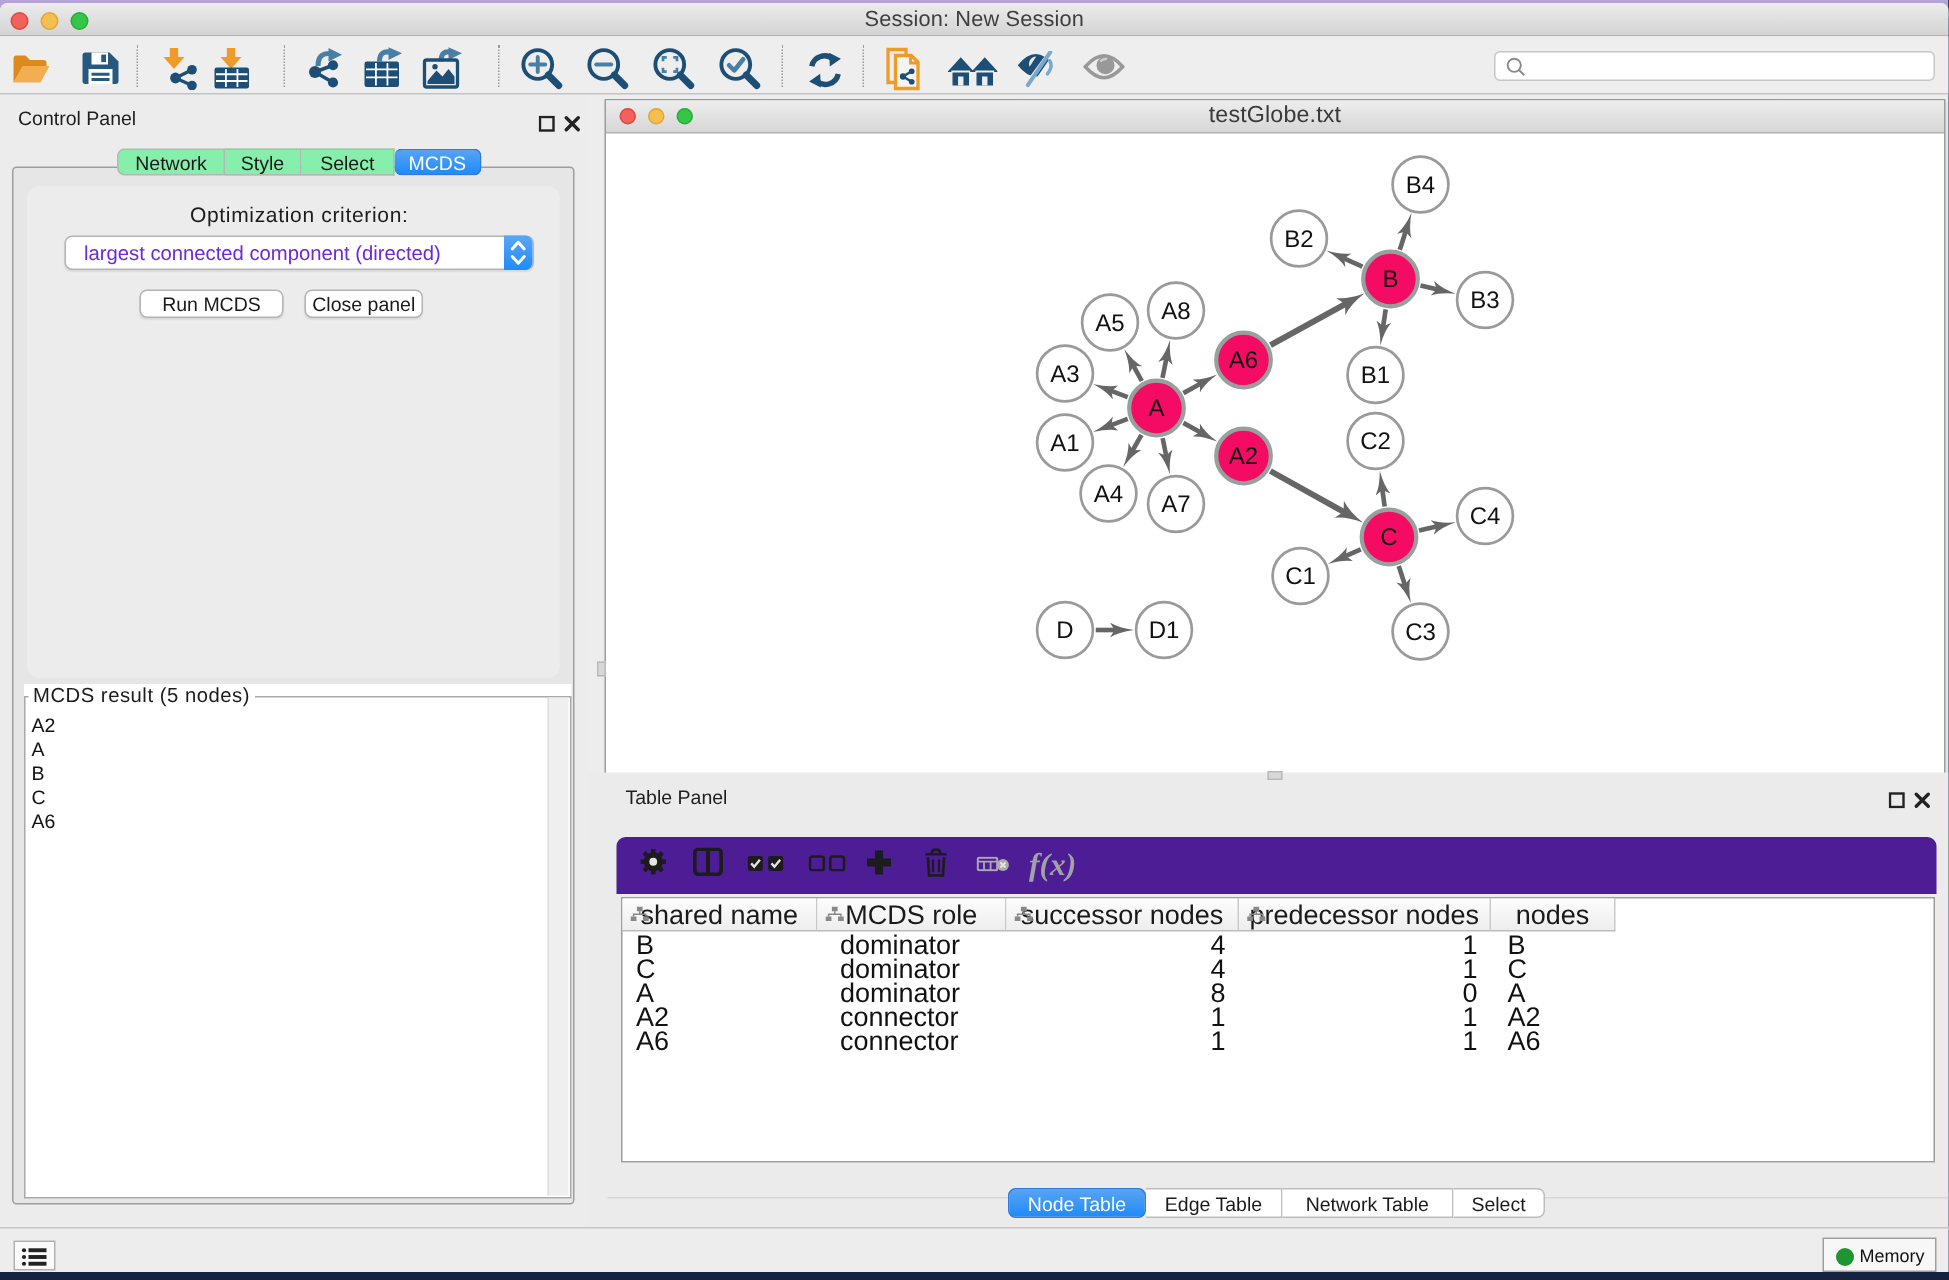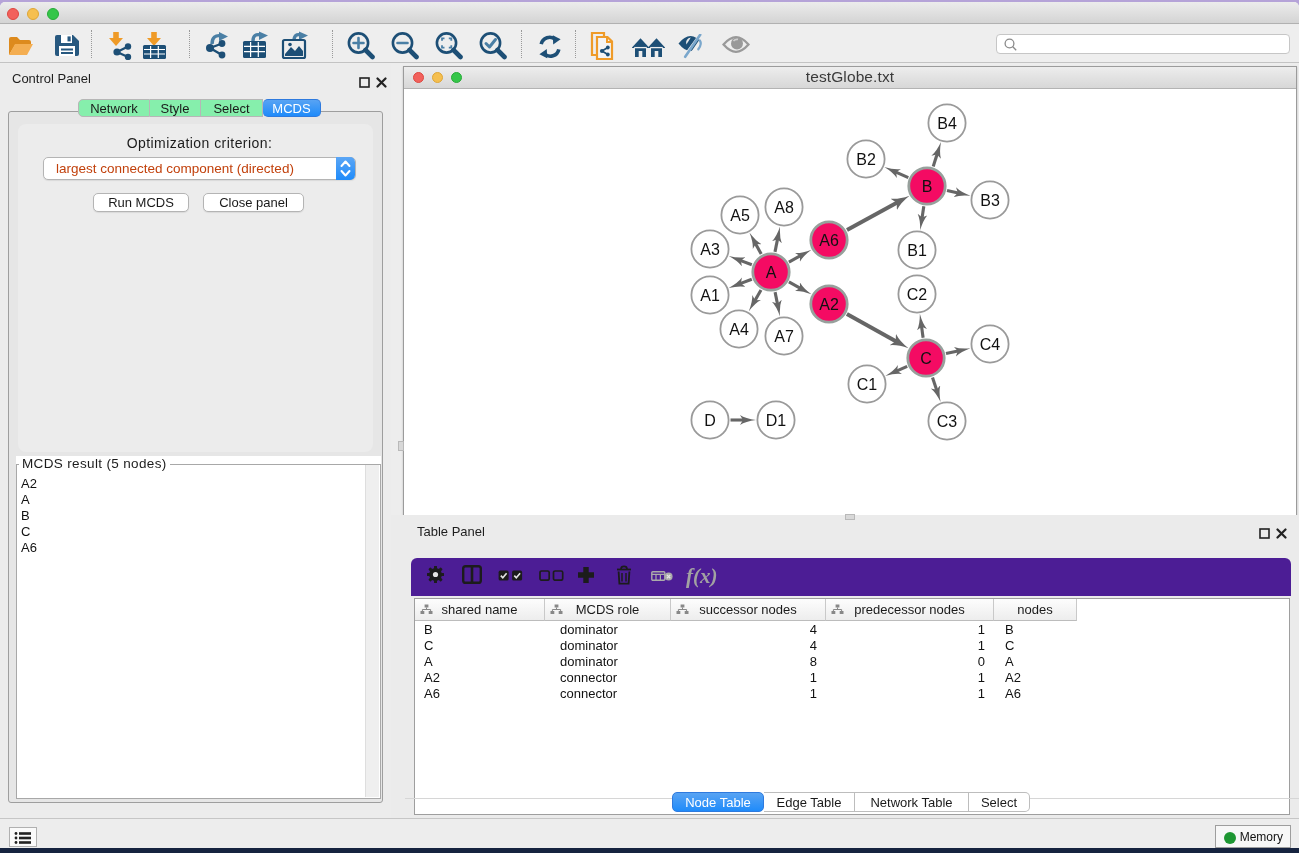--- a/index.html
+++ b/index.html
@@ -20,40 +20,40 @@
 #leftpanel { position:absolute; top:62px; left:0; width:391px; height:756px; background:#ececec; }
 #cp-title { position:absolute; left:12px; top:7px; font-size:13px; color:#1e1e1e; }
 .panbtn { position:absolute; top:13px; }
 #cp-tabs { position:absolute; left:78px; top:35px; height:18px; display:flex; font-size:13px; z-index:5; }
 #cp-tabs .tab { background:#86efac; border:1px solid #b6b6b6; border-left:none; color:#1a1a1a; text-align:center; line-height:17px; height:18px; }
 #cp-tabs .tab.first { border-left:1px solid #b6b6b6; border-radius:5px 0 0 5px; }
 #cp-tabs .tab.sel { background:linear-gradient(#58a3f3,#1f8bfa); color:#fff; border-color:#2e7ade; border-radius:5px; }
 #cp-outer { position:absolute; left:8px; top:47px; width:375px; height:692px; background:#e6e6e6; border:1px solid #9e9e9e; border-radius:3px;padding-left:36px; }
 #cp-inner { position:absolute; left:9px; top:12px; width:355px; height:328px; background:#ececec; border-radius:8px; }
 #opt-label { position:absolute; left:4px; width:100%; top:23px; text-align:center; font-size:14px; letter-spacing:0.45px; color:#1c1c1c; }
-#dropdown { position:absolute; left:34px; top:45px; width:313px; height:23px; background:#fff; border:1px solid #b4b4b4; border-radius:5px; font-size:13.5px; color:#c2410c; line-height:21px; padding-left:12px; box-shadow:0 1px 1px rgba(0,0,0,.08); }
+#dropdown { position:absolute; left:34px; top:45px; width:313px; height:23px; background:#fff; border:1px solid #b4b4b4; border-radius:5px; font-size:13.5px; color:#6d28d9; line-height:21px; padding-left:12px; box-shadow:0 1px 1px rgba(0,0,0,.08); }
 #dd-step { position:absolute; right:0px; top:-1px; width:19px; height:23px; background:linear-gradient(#5ba6f5,#1f8bfa); border-radius:0 5px 5px 0; }
 .btn { position:absolute; top:81px; height:19px; background:#fff; border:1px solid #b4b4b4; border-radius:5px; font-size:13px; color:#1a1a1a; text-align:center; line-height:17px; box-shadow:0 1px 1px rgba(0,0,0,.08); }
 #mcds-box { position:absolute; left:7px; top:344px; width:365px; height:343px; background:#fff; }
 #mcds-border { position:absolute; left:0px; top:8px; width:365px; height:335px; border:1px solid #a8a8a8; }
 #mcds-label { position:absolute; left:3px; top:0px; background:#fff; padding:0 3px; font-size:13.5px; letter-spacing:0.35px; color:#1c1c1c; }
 #mcds-list { position:absolute; left:2px; top:20px; width:345px; font-size:13px; color:#111; line-height:16px; padding-left:3px; }
 #mcds-scroll { position:absolute; right:2px; top:9px; width:14px; height:332px; background:#efefef; border-left:1px solid #dedede; }
 
 #netwin { position:absolute; left:403px; top:64px; width:894px; height:543px; background:#fff; border:1px solid #9b9b9b; box-shadow:0 1px 2px rgba(0,0,0,.2); }
 #nw-titlebar { position:absolute; left:0; top:0; width:100%; height:22px; background:linear-gradient(#ededed,#d7d7d7); border-bottom:1px solid #b3b3b3; }
 #nw-titlebar .title { position:absolute; left:0; right:0; top:1px; text-align:center; font-size:15.5px; letter-spacing:0.1px; color:#3a3a3a; }
 #graph { transform: translateZ(0); }
 #graph text { font-size:16px; fill:#111; text-anchor:middle; }
 #graph line { stroke:#666; }
 
 #tablepanel { position:absolute; left:391px; top:513px; width:908px; height:305px; background:#ebebeb; }
 #tp-title { position:absolute; left:26px; top:9px; font-size:13px; color:#1e1e1e; }
 #tp-toolbar { position:absolute; left:20px; top:43px; width:880px; height:38px; background:#4c1d95; border-radius:6px 6px 0 0;font-weight:bold; }
-#tp-table { position:absolute; left:23px; top:83px; width:876px; height:217px; background:#fff; border:1px solid #9e9e9e; font-size:13px; color:#111; }
+#tp-table { position:absolute; left:23px; top:83px; width:876px; height:177px; background:#fff; border:1px solid #9e9e9e; font-size:18px; color:#111; }
 .th { position:absolute; top:0; height:22px; background:linear-gradient(#fdfdfd,#ededed); border-right:1px solid #c9c9c9; border-bottom:1px solid #bcbcbc; text-align:center; line-height:22px; color:#1a1a1a; }
 .td { position:absolute; height:16px; line-height:16px; }
 #tp-tabs { position:absolute; left:281px; top:277px; height:20px; display:flex; font-size:13px; }
 #tp-tabs .tab { background:#fff; border:1px solid #bdbdbd; border-left:none; color:#1a1a1a; text-align:center; line-height:19px; height:20px; }
 #tp-tabs .tab.first { border-left:1px solid #bdbdbd; border-radius:5px 0 0 5px; }
 #tp-tabs .tab.last { border-radius:0 5px 5px 0; }
 #tp-tabs .tab.sel { background:linear-gradient(#58a3f3,#1f8bfa); color:#fff; border-color:#2e7ade; border-radius:5px; }
 #tp-line { position:absolute; left:14px; top:283px; width:894px; height:0; border-top:1px solid #d6d6d6; }
 
 #statusbar { position:absolute; left:0; top:816px; width:1299px; height:30px; background:#ededed; border-top:1px solid #c6c6c6; }
@@ -63,20 +63,21 @@
 </style>
 </head>
 <body>
 <div id="wallpaper-top"></div>
 <div id="appwin">
 
 <div id="titlebar">
   <div class="tl" style="left:7px;  background:#f2615c; border:0.5px solid #dd4841;"></div>
   <div class="tl" style="left:27px; background:#f5bf4f; border:0.5px solid #dfa636;"></div>
   <div class="tl" style="left:47px; background:#35c649; border:0.5px solid #27ab38;"></div>
+  <div class="title">Session: New Session</div>
 </div>
 
 <div id="toolbar">
   <svg class="tbi" style="left:7px;top:10px" width="27" height="22" viewBox="0 0 27 22">
         <path d="M2 20 L2 4 Q2 2 4 2 L10 2 L13 5 L22 5 Q24 5 24 7 L24 10 L8 10 Z" fill="#dd8a1d"></path>
         <path d="M2 20 L8 9 L26 9 L20 20 Z" fill="#f4ae52"></path>
       </svg>
   <svg class="tbi" style="left:53px;top:8px" width="28" height="25" viewBox="0 0 28 25">
         <path d="M2 4 Q2 2 4 2 L20 2 L26 8 L26 21 Q26 23 24 23 L4 23 Q2 23 2 21 Z" fill="#27587f"></path>
         <rect x="8" y="2" width="11" height="8" fill="#fff"></rect>
@@ -212,21 +213,21 @@
     <div id="opt-label">Optimization criterion:</div>
     <div id="dropdown">largest connected component (directed)
       <div id="dd-step">
         <svg width="19" height="23" viewBox="0 0 19 23">
               <path d="M5.5 9 L9.5 4.5 L13.5 9" fill="none" stroke="#fff" stroke-width="2" stroke-linecap="round" stroke-linejoin="round"></path>
               <path d="M5.5 14 L9.5 18.5 L13.5 14" fill="none" stroke="#fff" stroke-width="2" stroke-linecap="round" stroke-linejoin="round"></path>
             </svg>
       </div>
     </div>
     <div class="btn" style="left:84px; width:96px;">Run MCDS</div>
-    <div class="btn" style="left:194px; width:101px;">Close panel</div>
+    <div class="btn" style="left:194px; width:79px;">Close panel</div>
     <div id="mcds-box">
       <div id="mcds-border"></div>
       <div id="mcds-label">MCDS result (5 nodes)</div>
       <div id="mcds-scroll"></div>
       <div id="mcds-list">A2<br>A<br>B<br>C<br>A6</div>
     </div>
   </div>
 </div>
 
 <div id="netwin">

